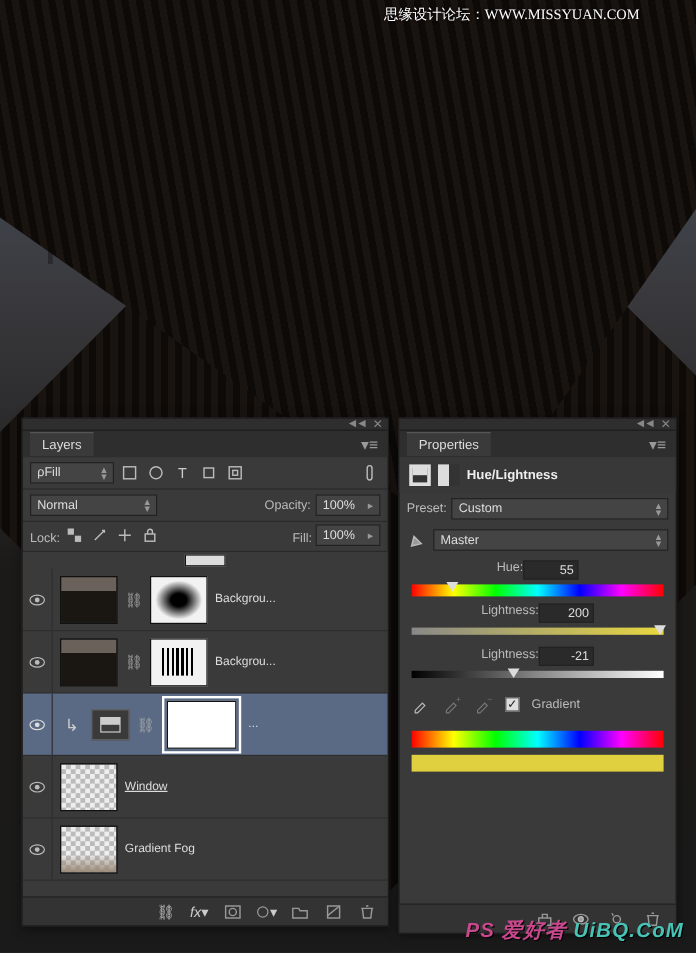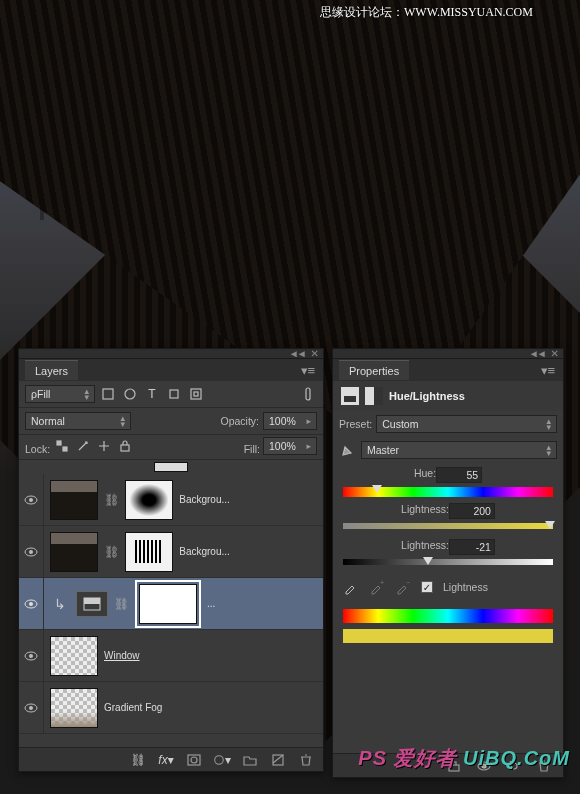--- a/index.html
+++ b/index.html
@@ -120,21 +120,21 @@
   .chk { width:12px; height:12px; background:#ddd; border:1px solid #555; display:flex; align-items:center; justify-content:center; color:#222; font-size:10px;}
 
   .result-bar { margin:6px 10px; height:14px; background: linear-gradient(90deg,#f00,#ff0,#0f0,#0ff,#00f,#f0f,#f00);}
   .result-bar.solid { background:#e0d040;}
 
   .props-bottom { position:absolute; left:0; right:0; bottom:0; height:24px;
     background:#333; border-top:1px solid #222; display:flex; align-items:center;
     justify-content:flex-end; gap:12px; padding:0 10px;}
 
   .watermark1 { position:absolute; top:4px; left:320px; color:#fff; font-size:12px; font-family:"SimSun"; text-shadow:0 0 2px #000;}
-  .watermark2 { position:absolute; bottom:22px; right:10px; color:#47c4b5; font-size:20px; font-weight:bold; font-style:italic; letter-spacing:1px; text-shadow:1px 1px 0 #000;}
+  .watermark2 { position:absolute; bottom:7px; right:10px; color:#47c4b5; font-size:17px; font-weight:bold; font-style:italic; letter-spacing:1px; text-shadow:1px 1px 0 #000;}
   .wm-prefix { color:#c9488d;}
 </style>
 </head>
 <body>
 
 <div class="bg-image">
   <div class="tree"></div>
     <div class="tree-branch"></div>
   <div class="house">
     <div class="wall"></div>
@@ -436,21 +436,21 @@
       </svg>
     <svg class="dropper" viewBox="0 0 16 16">
         <path d="M3 13l6-6 2 2-6 6H3v-2z" stroke="#777" fill="none"></path>
         <text x="11" y="6" font-size="7" fill="#777">+</text>
       </svg>
     <svg class="dropper" viewBox="0 0 16 16">
         <path d="M3 13l6-6 2 2-6 6H3v-2z" stroke="#777" fill="none"></path>
         <text x="11" y="6" font-size="7" fill="#777">−</text>
       </svg>
     <div class="chk">✓</div>
-    <span class="label">Lightness</span>
+    <span class="label">Gradient</span>
   </div>
 
   <div class="result-bar"></div>
   <div class="result-bar solid"></div>
 
   <div class="props-bottom">
     <div class="icon-btn">
         <svg viewBox="0 0 14 14">
           <rect x="2" y="6" width="10" height="6" stroke="#999"></rect>
           <path d="M5 6V3h4v3" stroke="#999"></path>

